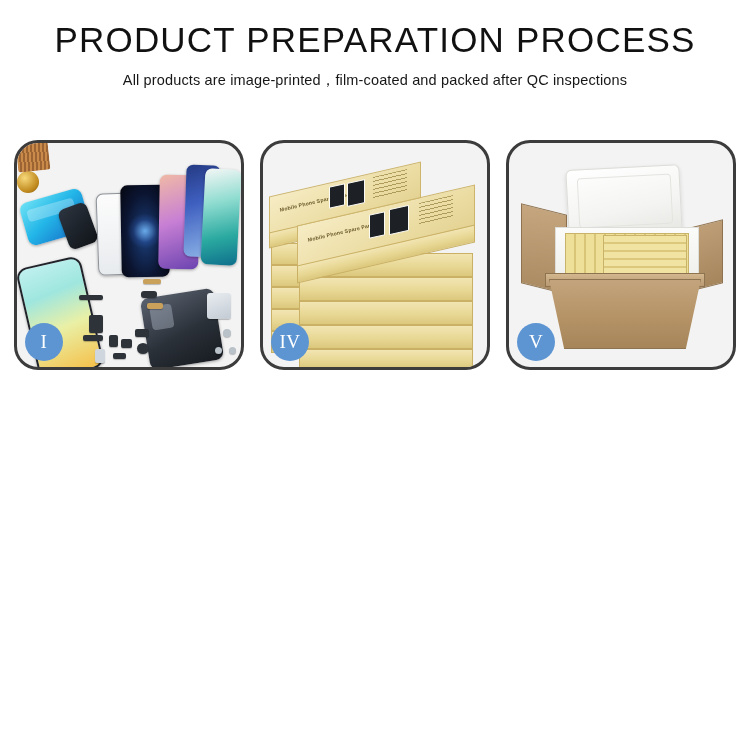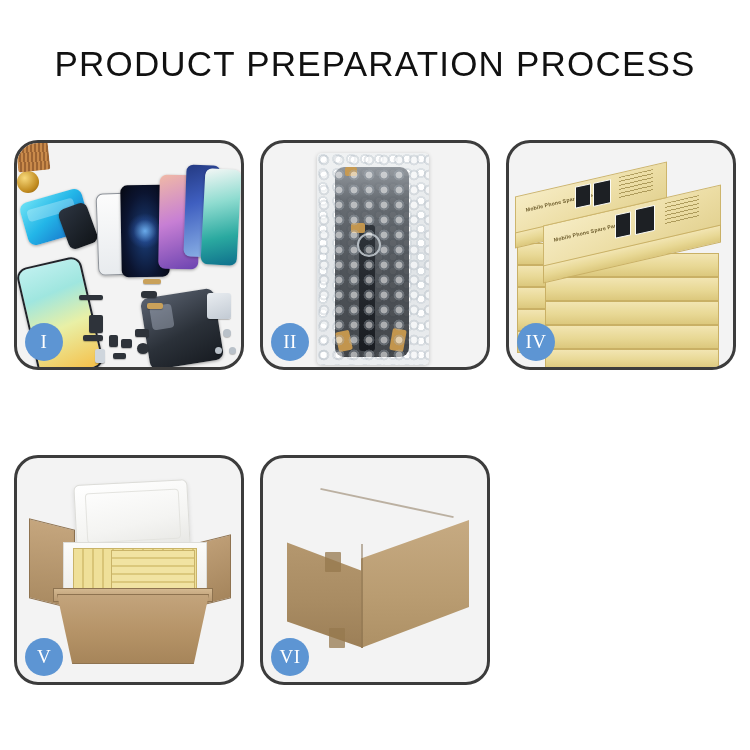--- a/index.html
+++ b/index.html
@@ -11,21 +11,21 @@
     width: 750px;
     height: 750px;
     font-family: "Liberation Sans", sans-serif;
     overflow: hidden;
     position: relative;
   }
 
   
   .header {
     width: 750px;
-    padding-top: 46px;
+    padding-top: 22px;
     text-align: center;
   }
   .title {
     font-family: "Liberation Sans", sans-serif;
     font-size: 35px;
     font-weight: 500;
     letter-spacing: 1.2px;
     color: #111111;
     line-height: 1.05;
     white-space: nowrap;
@@ -413,20 +413,21 @@
     width: 16px; height: 20px;
     background: rgba(150,120,78,.75);
     border-radius: 1px;
   }
 </style>
 </head>
 <body>
 
 <div class="header">
   <div class="title">PRODUCT PREPARATION PROCESS</div>
+  <div class="subtitle">All products are image-printed，film-coated and packed after QC inspections</div>
 </div>
 
 <div class="grid">
 
   <div class="panel">
     <div class="stage">
       <div class="ph p1-cyan"></div>
       <div class="ph p1-dark"></div>
       <div class="ph p1-glass"></div>
       <div class="ph p1-black"></div>
@@ -451,35 +452,20 @@
       <div class="dot" style="left:126px;top:136px;width:18px;height:5px;background:#c9a15a;"></div>
       <div class="dot" style="left:130px;top:160px;width:16px;height:6px;background:#c9a15a;"></div>
       <div class="dot" style="left:206px;top:186px;width:8px;height:8px;border-radius:50%;background:#b9c1c9;"></div>
       <div class="dot" style="left:198px;top:204px;width:7px;height:7px;border-radius:50%;background:#b9c1c9;"></div>
       <div class="dot" style="left:212px;top:204px;width:7px;height:7px;border-radius:50%;background:#b9c1c9;"></div>
       <div class="dot" style="left:190px;top:150px;width:24px;height:26px;background:linear-gradient(160deg,#e9edf1,#c2cad3);border-radius:3px;"></div>
     </div>
     <div class="badge">I</div>
   </div>
 
-  <div class="panel">
-    <div class="stage">
-      <div class="bubble-bag">
-        <div class="bb-screen"></div>
-        <div class="bb-flex"></div>
-        <div class="bb-ring"></div>
-        <div class="bb-tape" style="left:28px;top:14px;width:12px;height:9px;"></div>
-        <div class="bb-tape" style="left:34px;top:70px;width:14px;height:10px;"></div>
-        <div class="bb-tape" style="left:20px;top:178px;width:14px;height:20px;transform:rotate(-12deg);"></div>
-        <div class="bb-tape" style="left:74px;top:176px;width:14px;height:22px;transform:rotate(10deg);"></div>
-        <div class="bb-overlay"></div>
-      </div>
-    </div>
-    <div class="badge">II</div>
-  </div>
 
 
   <div class="panel">
     <div class="stage p4">
 
       <div class="p4box" style="left:8px;top:100px;width:104px;height:20px;"></div>
       <div class="p4box" style="left:8px;top:122px;width:104px;height:20px;"></div>
       <div class="p4box" style="left:8px;top:144px;width:104px;height:20px;"></div>
       <div class="p4box" style="left:8px;top:166px;width:104px;height:20px;"></div>
       <div class="p4box" style="left:8px;top:188px;width:104px;height:20px;"></div>
@@ -515,26 +501,14 @@
       <div class="p5-foam-lid"></div>
       <div class="p5-foam-body"></div>
       <div class="p5-contents"></div>
       <div class="p5-contents-2"></div>
       <div class="p5-carton-rim"></div>
       <div class="p5-carton-front"></div>
     </div>
     <div class="badge">V</div>
   </div>
 
-  <div class="panel">
-    <div class="stage">
-      <div class="p6-top"></div>
-      <div class="p6-left"></div>
-      <div class="p6-right"></div>
-      <div class="p6-seam" style="left:56px;top:44px;width:136px;height:2px;transform:rotate(12deg);"></div>
-      <div class="p6-seam" style="left:98px;top:86px;width:2px;height:104px;"></div>
-      <div class="p6-tape" style="left:62px;top:94px;"></div>
-      <div class="p6-tape" style="left:66px;top:170px;"></div>
-    </div>
-    <div class="badge">VI</div>
-  </div>
 
 </div>
 
 </body></html>

